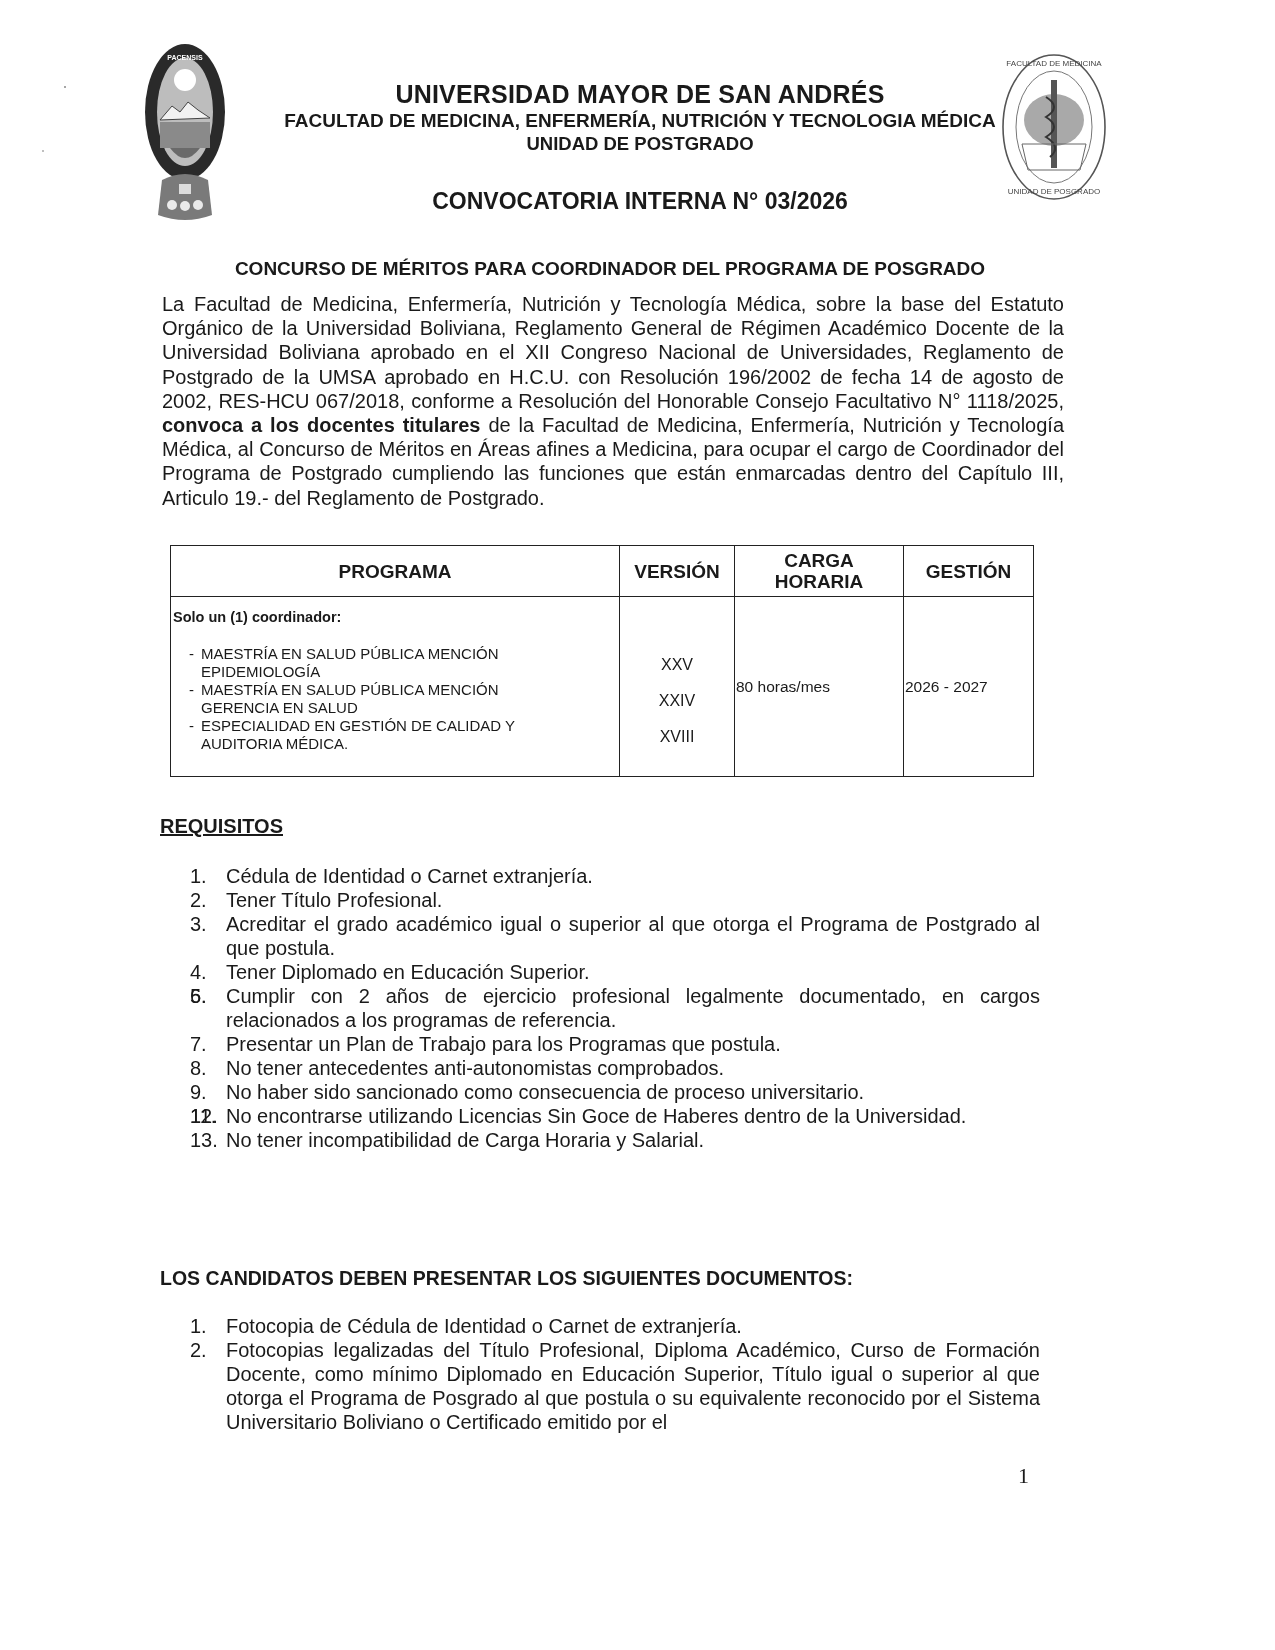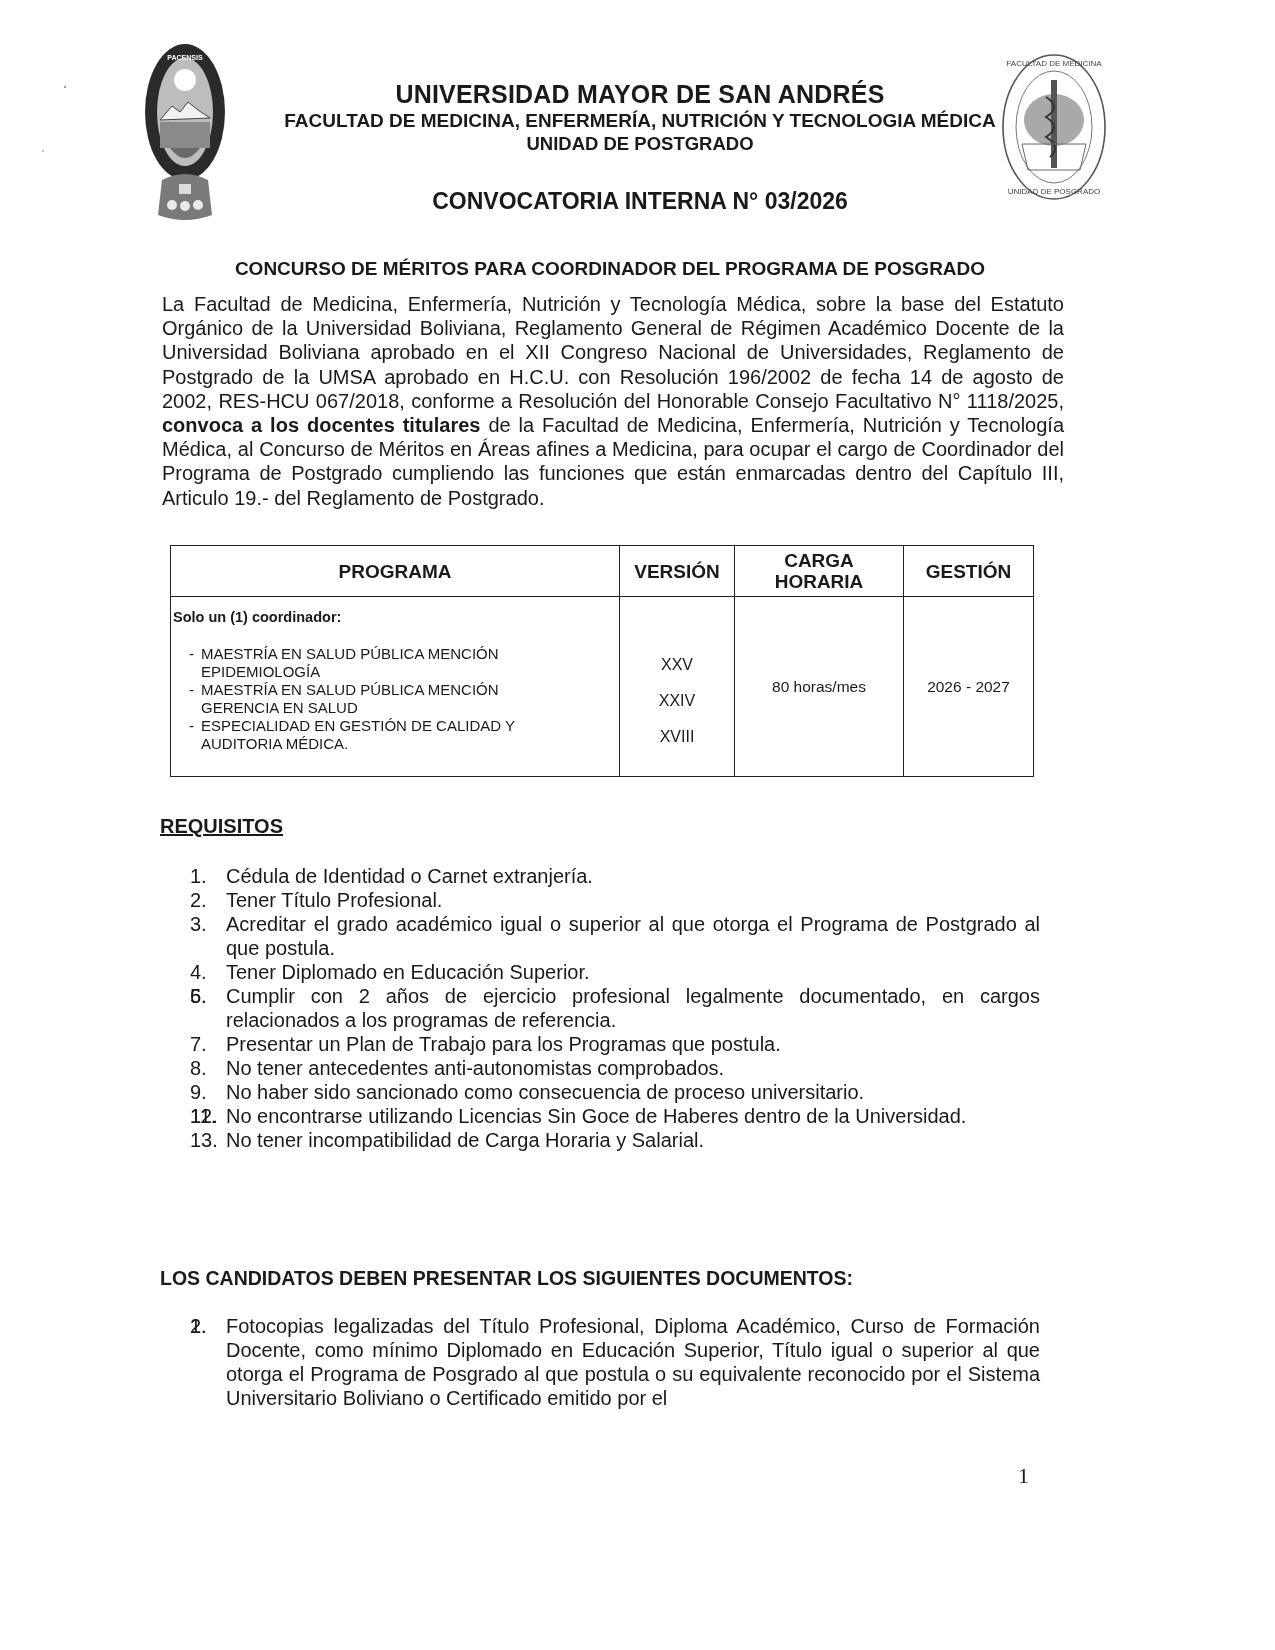--- a/index.html
+++ b/index.html
@@ -25,21 +25,21 @@
   .tbl th, .tbl td { border: 1.5px solid #222; vertical-align: middle; }
   .tbl th { font-weight: bold; font-size: 19px; text-align: center; height: 48px; line-height: 21px; }
   .tbl td { font-size: 15.5px; }
   .prog-cell { padding: 12px 10px 14px 2px; vertical-align: top !important; }
   .solo { font-weight: bold; font-size: 14.5px; margin-bottom: 20px; }
   .prog-list { margin: 0; padding: 0 0 0 16px; list-style: none; }
   .prog-list li { position: relative; padding-left: 12px; font-size: 15px; line-height: 17.5px; margin-bottom: 1px; }
   .prog-list li::before { content: "-"; position: absolute; left: 0; }
   .ver-cell { text-align: center; padding-top: 50px; vertical-align: top !important; }
   .ver-item { font-size: 16px; height: 36px; line-height: 36px; }
-  .carga-cell, .gest-cell { text-align: center; font-size: 17px; }
+  .carga-cell, .gest-cell { text-align: left; font-size: 17px; }
   .gest-cell { font-size: 16px; }
 
   .sec-title { left: 160px; font-weight: bold; font-size: 20px; }
   .req-title { top: 815px; text-decoration: underline; }
   .docs-title { top: 1267px; font-size: 19.5px; }
 
   ol.list { position: absolute; left: 190px; width: 850px; margin: 0; padding: 0; list-style: none; font-size: 20px; line-height: 24px; }
   ol.list li { position: relative; padding-left: 36px; text-align: justify; }
   ol.list li .num { position: absolute; left: 0; top: 0; }
   .req-list { top: 864px; }
@@ -149,17 +149,17 @@
   <li><span class="num">7.</span><span>Presentar un Plan de Trabajo para los Programas que postula.</span></li>
   <li><span class="num">8.</span><span>No tener antecedentes anti-autonomistas comprobados.</span></li>
   <li><span class="num">9.</span><span>No haber sido sancionado como consecuencia de proceso universitario.</span></li>
   <li><span class="num">11.</span></li>
   <li><span class="num">12.</span><span>No encontrarse utilizando Licencias Sin Goce de Haberes dentro de la Universidad.</span></li>
   <li><span class="num">13.</span><span>No tener incompatibilidad de Carga Horaria y Salarial.</span></li>
 </ol>
 
 <div class="abs sec-title docs-title">LOS CANDIDATOS DEBEN PRESENTAR LOS SIGUIENTES DOCUMENTOS:</div>
 <ol class="list docs-list">
-  <li><span class="num">1.</span></li>
+  <li><span class="num">1.</span><span>Fotocopia de Cédula de Identidad o Carnet de extranjería.</span></li>
   <li><span class="num">2.</span><span>Fotocopias legalizadas del Título Profesional, Diploma Académico, Curso de Formación Docente, como mínimo Diplomado en Educación Superior, Título igual o superior al que otorga el Programa de Posgrado al que postula o su equivalente reconocido por el Sistema Universitario Boliviano o Certificado emitido por el</span></li>
 </ol>
 
 <div class="abs page-num">1</div>
 
 </body></html>

